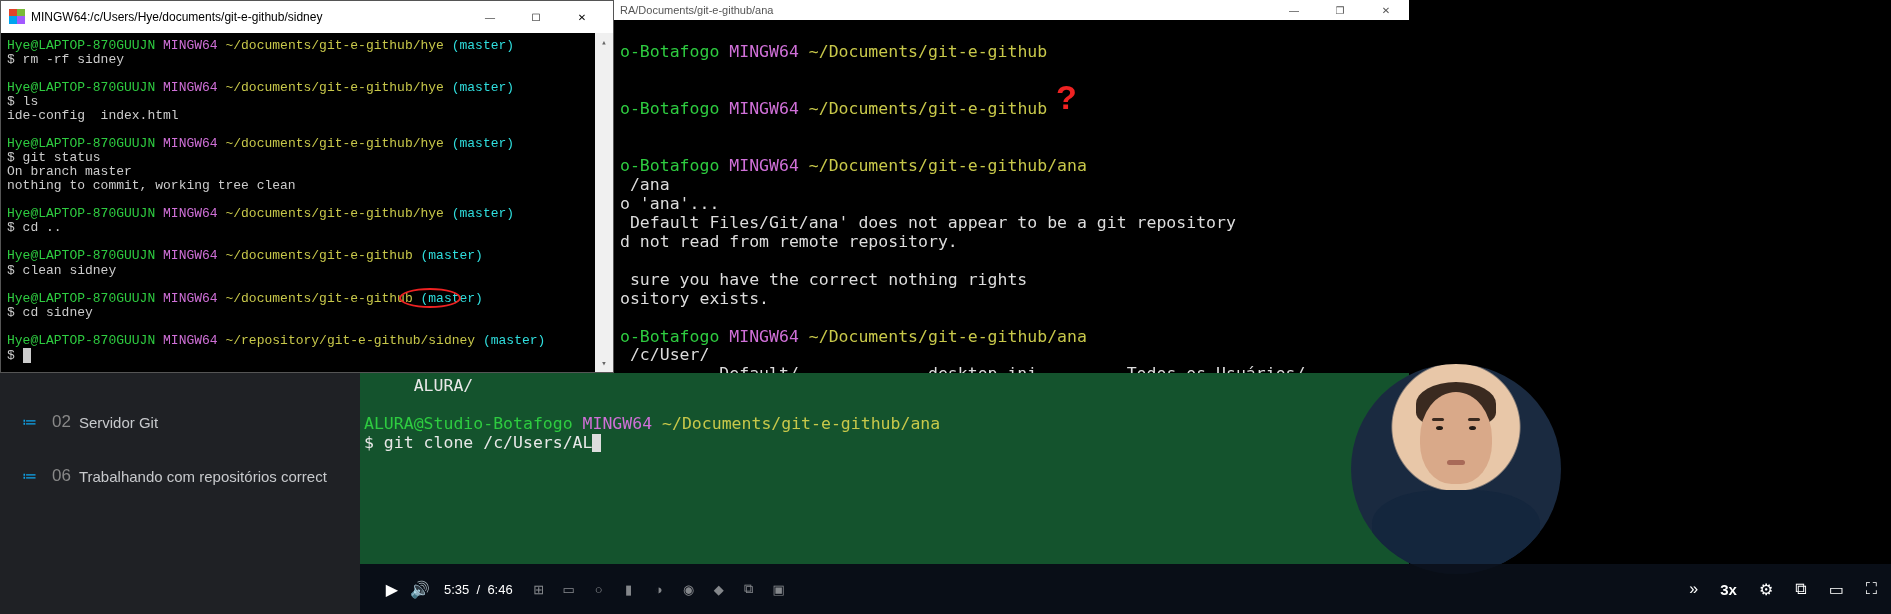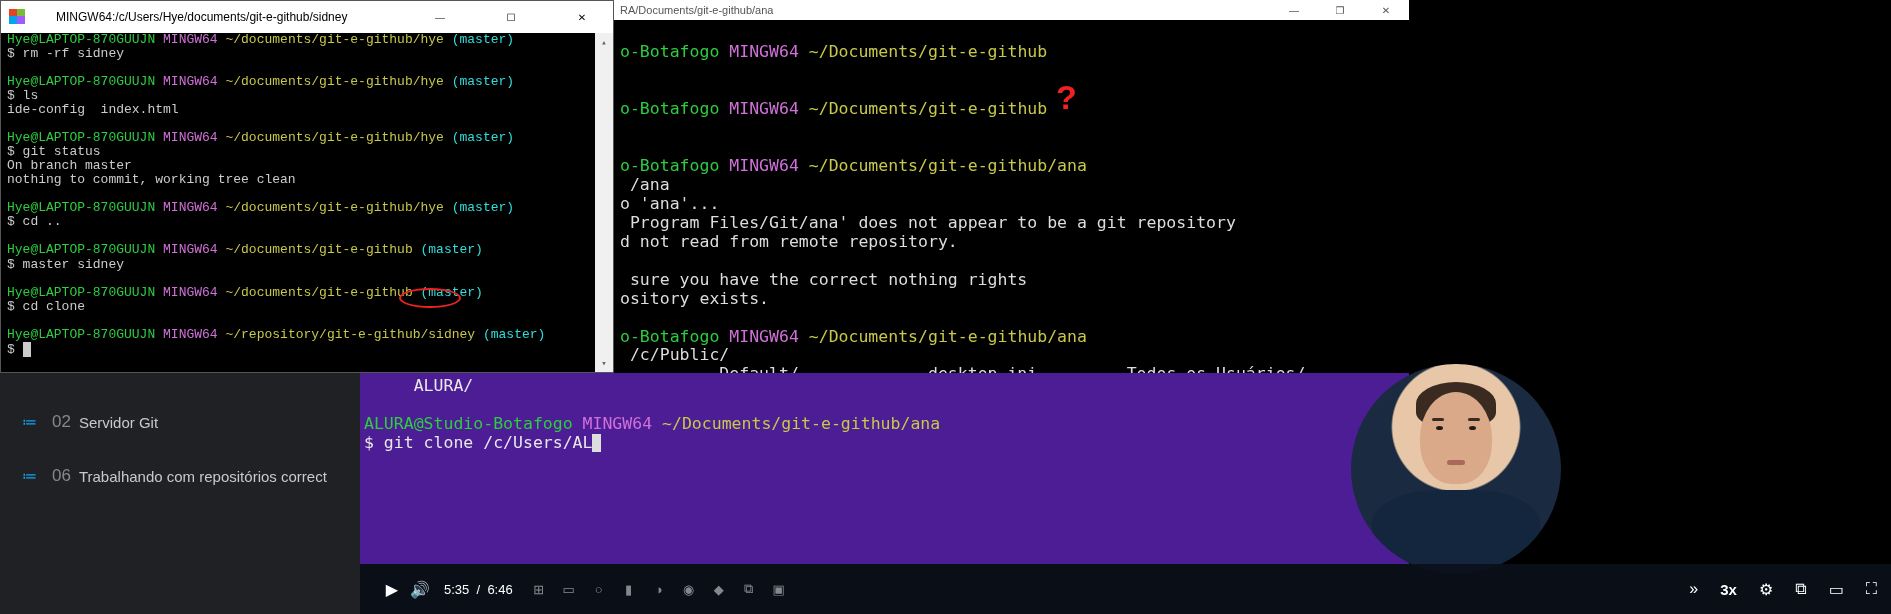--- a/index.html
+++ b/index.html
@@ -1,48 +1,48 @@
 <!DOCTYPE html>
 <html><head>
 <meta charset="utf-8">
 <style>
   * { margin: 0; padding: 0; box-sizing: border-box; }
   body { width: 1891px; height: 614px; background: #000; font-family: Consolas, "Courier New", monospace; overflow: hidden; position: relative; }
 
   
   .win-left { position: absolute; left: 0; top: 0; width: 614px; height: 373px; background: #fff; border: 1px solid #555; }
-  .win-left .titlebar { height: 32px; background: #fff; display: flex; align-items: center; padding: 0 8px; font-family: "Segoe UI", sans-serif; font-size: 12px; color: #000; gap: 25px; }
+  .win-left .titlebar { height: 32px; background: #fff; display: flex; align-items: center; padding: 0 8px; font-family: "Segoe UI", sans-serif; font-size: 12px; color: #000; }
   .win-left .titlebar .icon { width: 16px; height: 16px; margin-right: 6px; position: relative; }
   .win-left .titlebar .icon::before { content: ""; position: absolute; left:0; top:0; width:8px; height:8px; background:#e24329; }
   .win-left .titlebar .icon::after { content: ""; position: absolute; right:0; top:0; width:8px; height:8px; background:#7aba3a; }
   .win-left .titlebar .icon2 { position:absolute; left:8px; top:15px; width:8px;height:8px;background:#00a4ef;}
   .win-left .titlebar .icon3 { position:absolute; left:16px; top:15px; width:8px;height:8px;background:#a259ff;}
   .win-left .titlebar .title { flex: 1; }
   .win-left .titlebar .winbtn { width: 46px; height: 30px; display:flex; align-items:center; justify-content:center; font-family: "Segoe UI Symbol"; font-size: 10px; cursor:pointer;}
-  .win-left .term { position: absolute; left:0; top:32px; right:18px; bottom:0; background:#000; color:#ccc; font-size:13px; line-height:1.08; padding:0 6px; white-space:pre; overflow:hidden;}
+  .win-left .term { position: absolute; left:0; top:32px; right:18px; bottom:0; background:#000; color:#ccc; font-size:13px; line-height:1.08; padding:6px 6px; white-space:pre; overflow:hidden;}
   .win-left .scrollbar { position:absolute; right:0; top:32px; width:18px; bottom:0; background:#f0f0f0;}
   .win-left .scrollbar .up { height:18px; display:flex;align-items:center;justify-content:center;font-size:9px;color:#666;}
   .win-left .scrollbar .down { position:absolute;bottom:0;height:18px;width:100%; display:flex;align-items:center;justify-content:center;font-size:9px;color:#666;}
 
   
   .win-right { position: absolute; left: 614px; top: 0; right: 482px; height: 20px; background: #fff; display:flex; align-items:center; font-family:"Segoe UI",sans-serif; font-size:11px; color:#555; padding-left:6px;}
   .win-right .spacer{flex:1;}
   .win-right .winbtn { width: 46px; height:20px; display:flex;align-items:center;justify-content:center; font-size:10px; cursor:pointer;}
 
   
   .vid-term { position: absolute; left:614px; top:20px; width: 795px; height: 444px; background:#000; color:#ddd; font-size:16.5px; line-height:1.15; padding:4px 0 4px 6px; white-space:pre; overflow:hidden; font-family: Consolas, monospace;}
 
   
   .sidebar { position:absolute; left:0; top:373px; width:360px; height:241px; background:#1f2125;}
   .sidebar .item { display:flex; align-items:center; height:54px; padding:0 22px; color:#c7c9cc; font-family:"Segoe UI",sans-serif; font-size:15px;}
   .sidebar .item .ic { width:16px; margin-right:14px; color:#10a3e8; font-size:15px; letter-spacing:-2px;}
   .sidebar .item .num { font-size:17px; color:#888; margin-right:8px;}
 
   
-  .vid-term-left { position:absolute; left:360px; top:373px; width:1049px; height:191px; background:#4c1d95; color:#ddd; font-size:16.5px; line-height:1.15; white-space:pre; padding:4px 4px; font-family:Consolas,monospace;}
+  .vid-term-left { position:absolute; left:360px; top:373px; width:1049px; height:191px; background:#14532d; color:#ddd; font-size:16.5px; line-height:1.15; white-space:pre; padding:4px 4px; font-family:Consolas,monospace;}
 
   
   .presenter { position:absolute; right:330px; bottom:40px; width:210px; height:210px; border-radius:50%; overflow:hidden; background: radial-gradient(circle at 50% 30%, #e8c7a8 0 35%, #1a2a40 36% 100%);}
   .presenter .face { position:absolute; top:28px; left:calc(50% - 36px); width:72px; height:92px; background:#d9a989; border-radius:50% 50% 44% 44%;}
   .presenter .hair { position:absolute; top:18px; left:calc(50% - 40px); width:80px; height:44px; background:#3a2a20; border-radius:50% 50% 30% 30%;}
   .presenter .shirt{ position:absolute; bottom:0; left:10%; width:80%; height:40%; background:#14263d; border-radius:40% 40% 0 0;}
   .presenter .eye{ position:absolute; top:62px; width:7px;height:4px;background:#241a14;border-radius:50%;}
   .presenter .eye.l{ left:calc(50% - 20px);}
   .presenter .eye.r{ left:calc(50% + 13px);}
   .presenter .brow{position:absolute;top:54px;width:12px;height:3px;background:#3a2a20;border-radius:2px;}
@@ -100,24 +100,24 @@
 
 <span class="g">Hye@LAPTOP-870GUUJN</span> <span class="p">MINGW64</span> <span class="y">~/documents/git-e-github/hye</span> <span class="c">(master)</span>
 $ <span>git status</span>
 <span>On branch master</span>
 <span>nothing to commit, working tree clean</span>
 
 <span class="g">Hye@LAPTOP-870GUUJN</span> <span class="p">MINGW64</span> <span class="y">~/documents/git-e-github/hye</span> <span class="c">(master)</span>
 $ <span>cd ..</span>
 
 <span class="g">Hye@LAPTOP-870GUUJN</span> <span class="p">MINGW64</span> <span class="y">~/documents/git-e-github</span> <span class="c">(master)</span>
-$ <span>master sidney</span>
+$ <span>clean sidney</span>
 
 <span class="g">Hye@LAPTOP-870GUUJN</span> <span class="p">MINGW64</span> <span class="y">~/documents/git-e-github</span> <span class="c">(master)</span>
-$ <span>cd clone</span>
+$ <span>cd sidney</span>
 
 <span class="g">Hye@LAPTOP-870GUUJN</span> <span class="p">MINGW64</span> <span class="y">~/repository/git-e-github/sidney</span> <span class="c">(master)</span>
 $ <span class="cursor"></span></div>
   <div class="scrollbar">
     <div class="up">▴</div>
     <div class="down">▾</div>
   </div>
 
   <div class="anno-circle" style="left:398px; top:287px; width:62px; height:20px;"></div>
 </div>
@@ -133,28 +133,28 @@
 <div class="vid-term">
 <span class="g">o-Botafogo</span> <span class="p">MINGW64</span> <span class="y">~/Documents/git-e-github</span>
 
 
 <span class="g">o-Botafogo</span> <span class="p">MINGW64</span> <span class="y">~/Documents/git-e-github</span>
 
 
 <span class="g">o-Botafogo</span> <span class="p">MINGW64</span> <span class="y">~/Documents/git-e-github/ana</span>
 <span> /ana</span>
 <span>o 'ana'...</span>
-<span> Program Files/Git/ana' does not appear to be a git repository</span>
+<span> Default Files/Git/ana' does not appear to be a git repository</span>
 <span>d not read from remote repository.</span>
 
 <span> sure you have the correct nothing rights</span>
 <span>ository exists.</span>
 
 <span class="g">o-Botafogo</span> <span class="p">MINGW64</span> <span class="y">~/Documents/git-e-github/ana</span>
-<span> /c/Public/</span>
+<span> /c/User/</span>
           <span>Default/</span>             <span>desktop.ini</span>         <span>Todos os Usuários/</span>
           <span>Default User/</span>        <span>Public/</span>             <span>Usuário Padrão/</span></div>
 
 <div class="anno-q" style="left:1056px; top:78px;">?</div>
 
 <div class="sidebar">
   <div style="height:22px;"></div>
   <div class="item">
     <span class="ic">≔</span>
     <span class="num">02</span>

